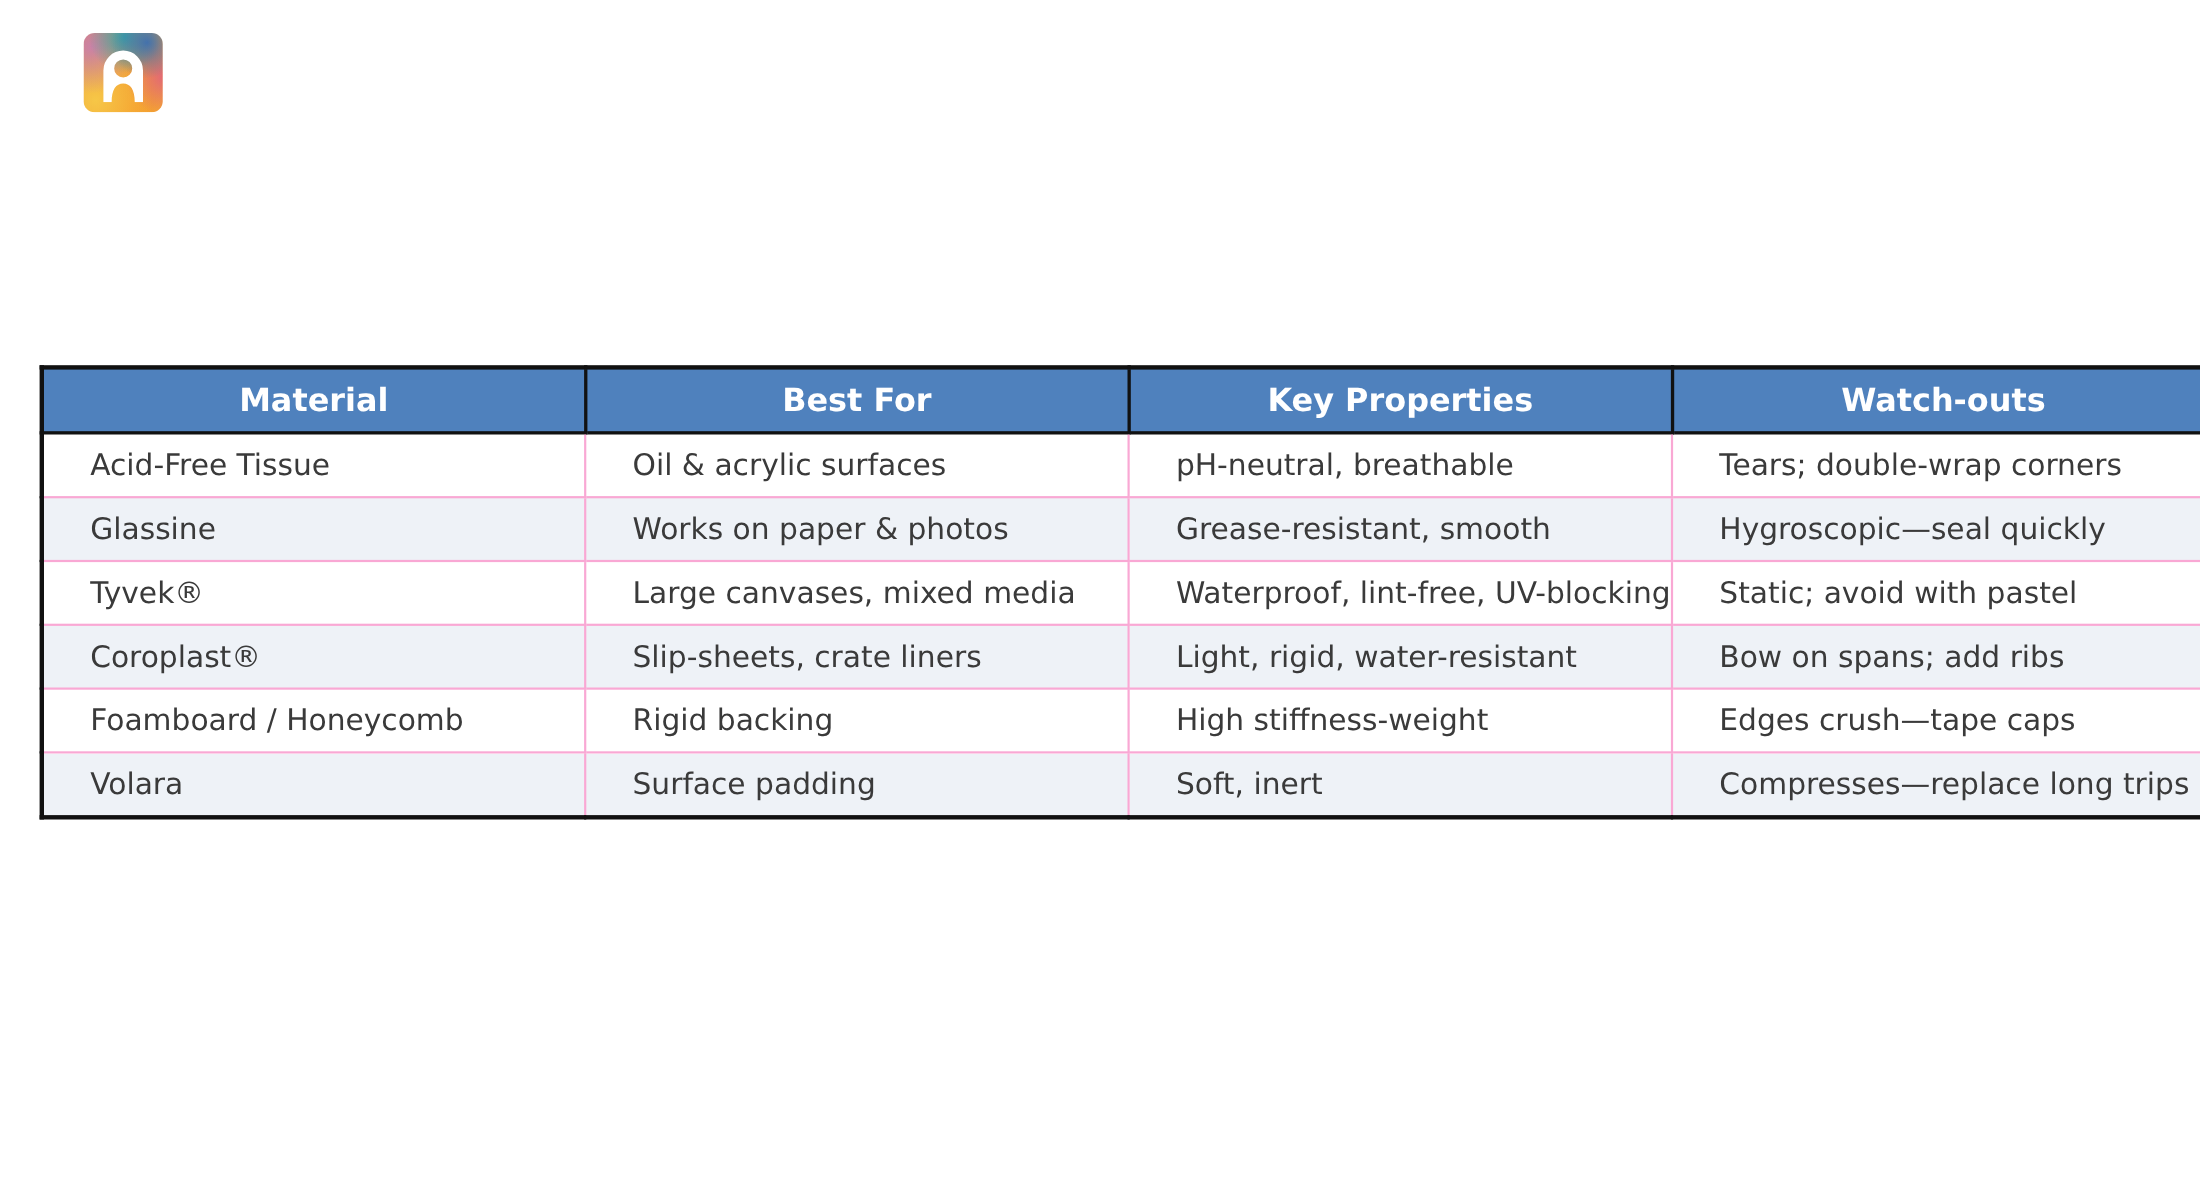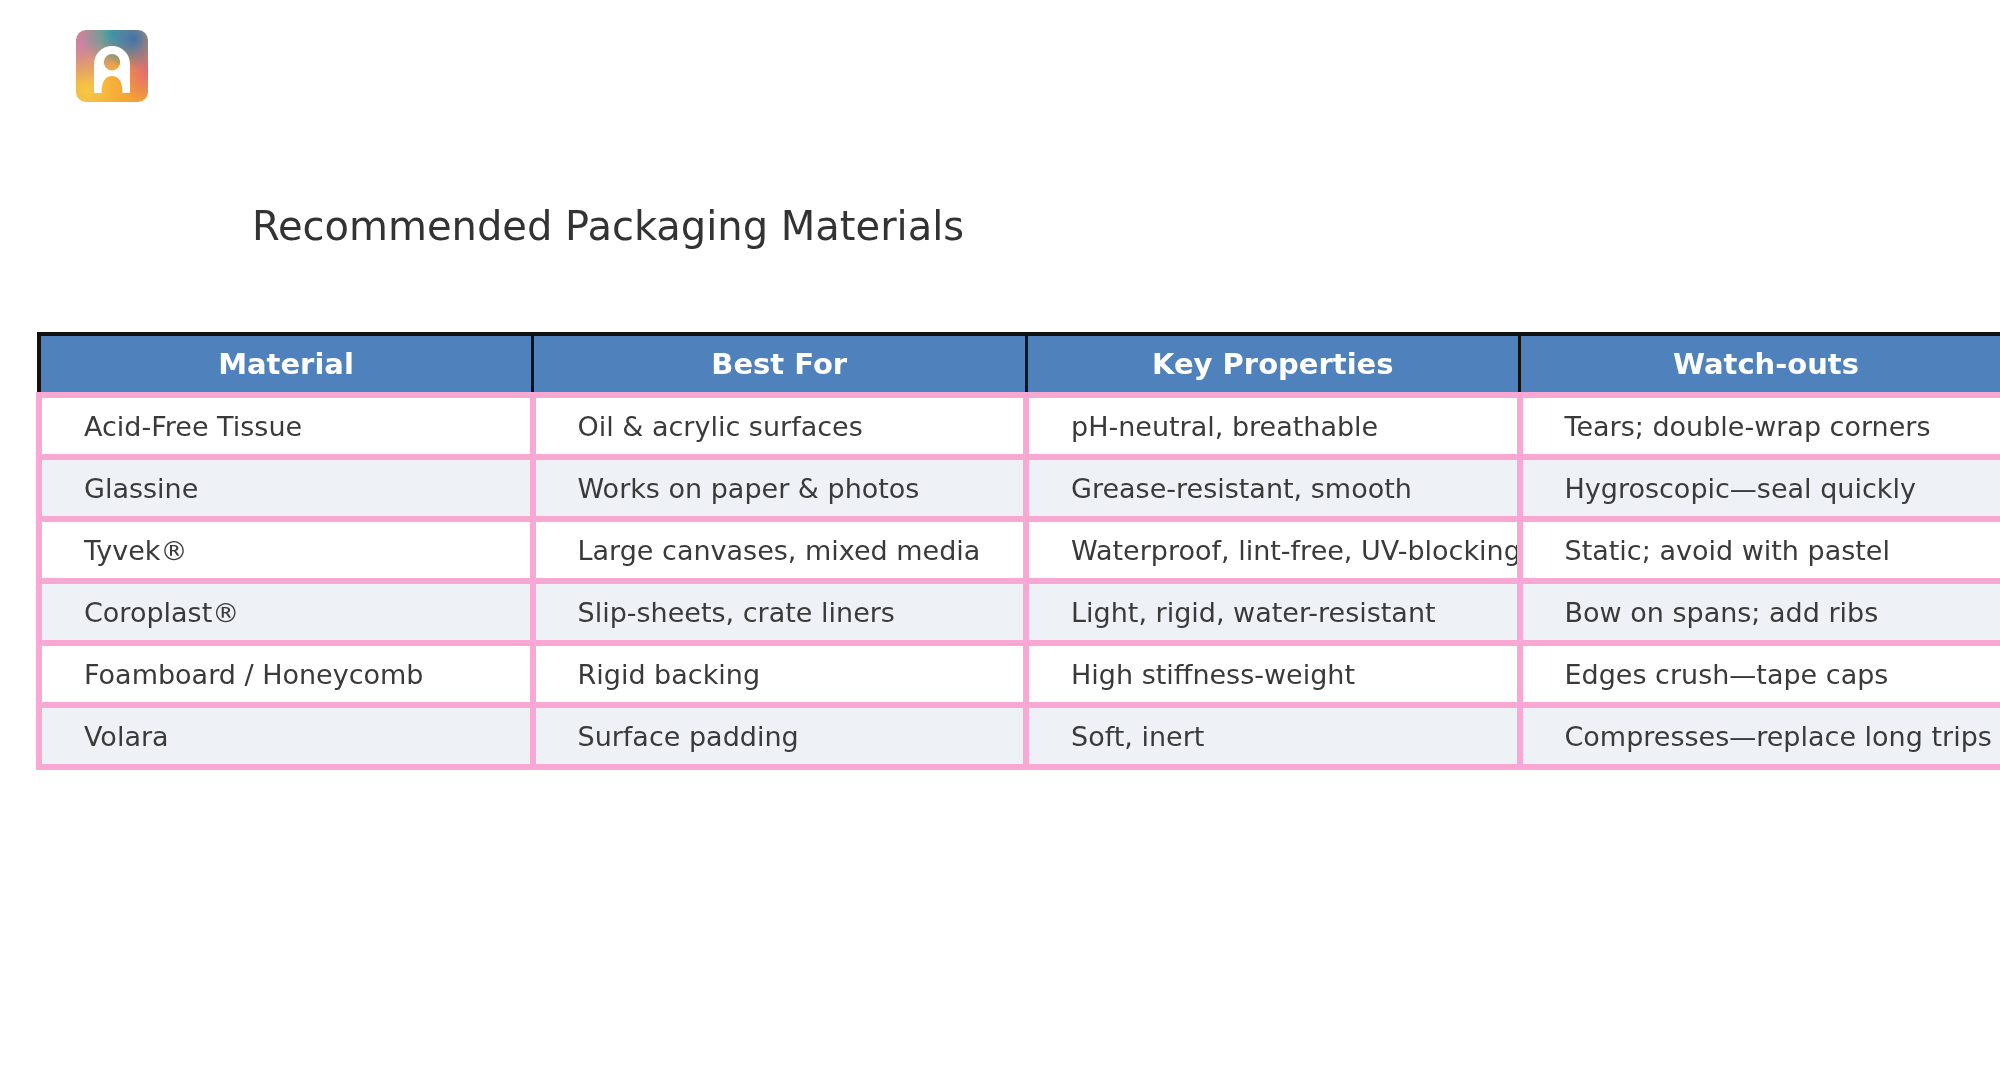--- a/index.html
+++ b/index.html
@@ -83,21 +83,21 @@
     height: 56px;
     text-align: center;
     border: 3px solid #111111;
     padding: 0;
   }
   table.materials td {
     font-size: 27px;
     color: #3a3a3a;
     height: 56px;
     padding: 0 4px 0 42px;
-    border: 6px solid #f9a8d4;
+    border: 2px solid #f9a8d4;
     white-space: nowrap;
     overflow: hidden;
     background: #ffffff;
     vertical-align: middle;
   }
   table.materials tbody tr:nth-child(even) td {
     background: #eef2f7;
   }
 </style>
 </head>
@@ -105,21 +105,20 @@
 
 <div class="logo">
   <svg viewBox="0 0 40 50" aria-hidden="true">
     <path fill="#ffffff" fill-rule="evenodd" d="M2,50 L2,21 A18,18 0 0 1 38,21 L38,50 Z
          M20,11 A8.2,8.2 0 1 0 20,27.4 A8.2,8.2 0 1 0 20,11 Z
          M9.5,50 C9.5,38.5 13.5,33 20,33 C26.5,33 30.5,38.5 30.5,50 Z"></path>
   </svg>
 </div>
 
 <div class="title-block">
-  <h2>Recommended Packaging Materials</h2>
 </div>
 
 <table class="materials">
   <thead>
     <tr>
       <th>Material</th>
       <th>Best For</th>
       <th>Key Properties</th>
       <th>Watch-outs</th>
     </tr>

